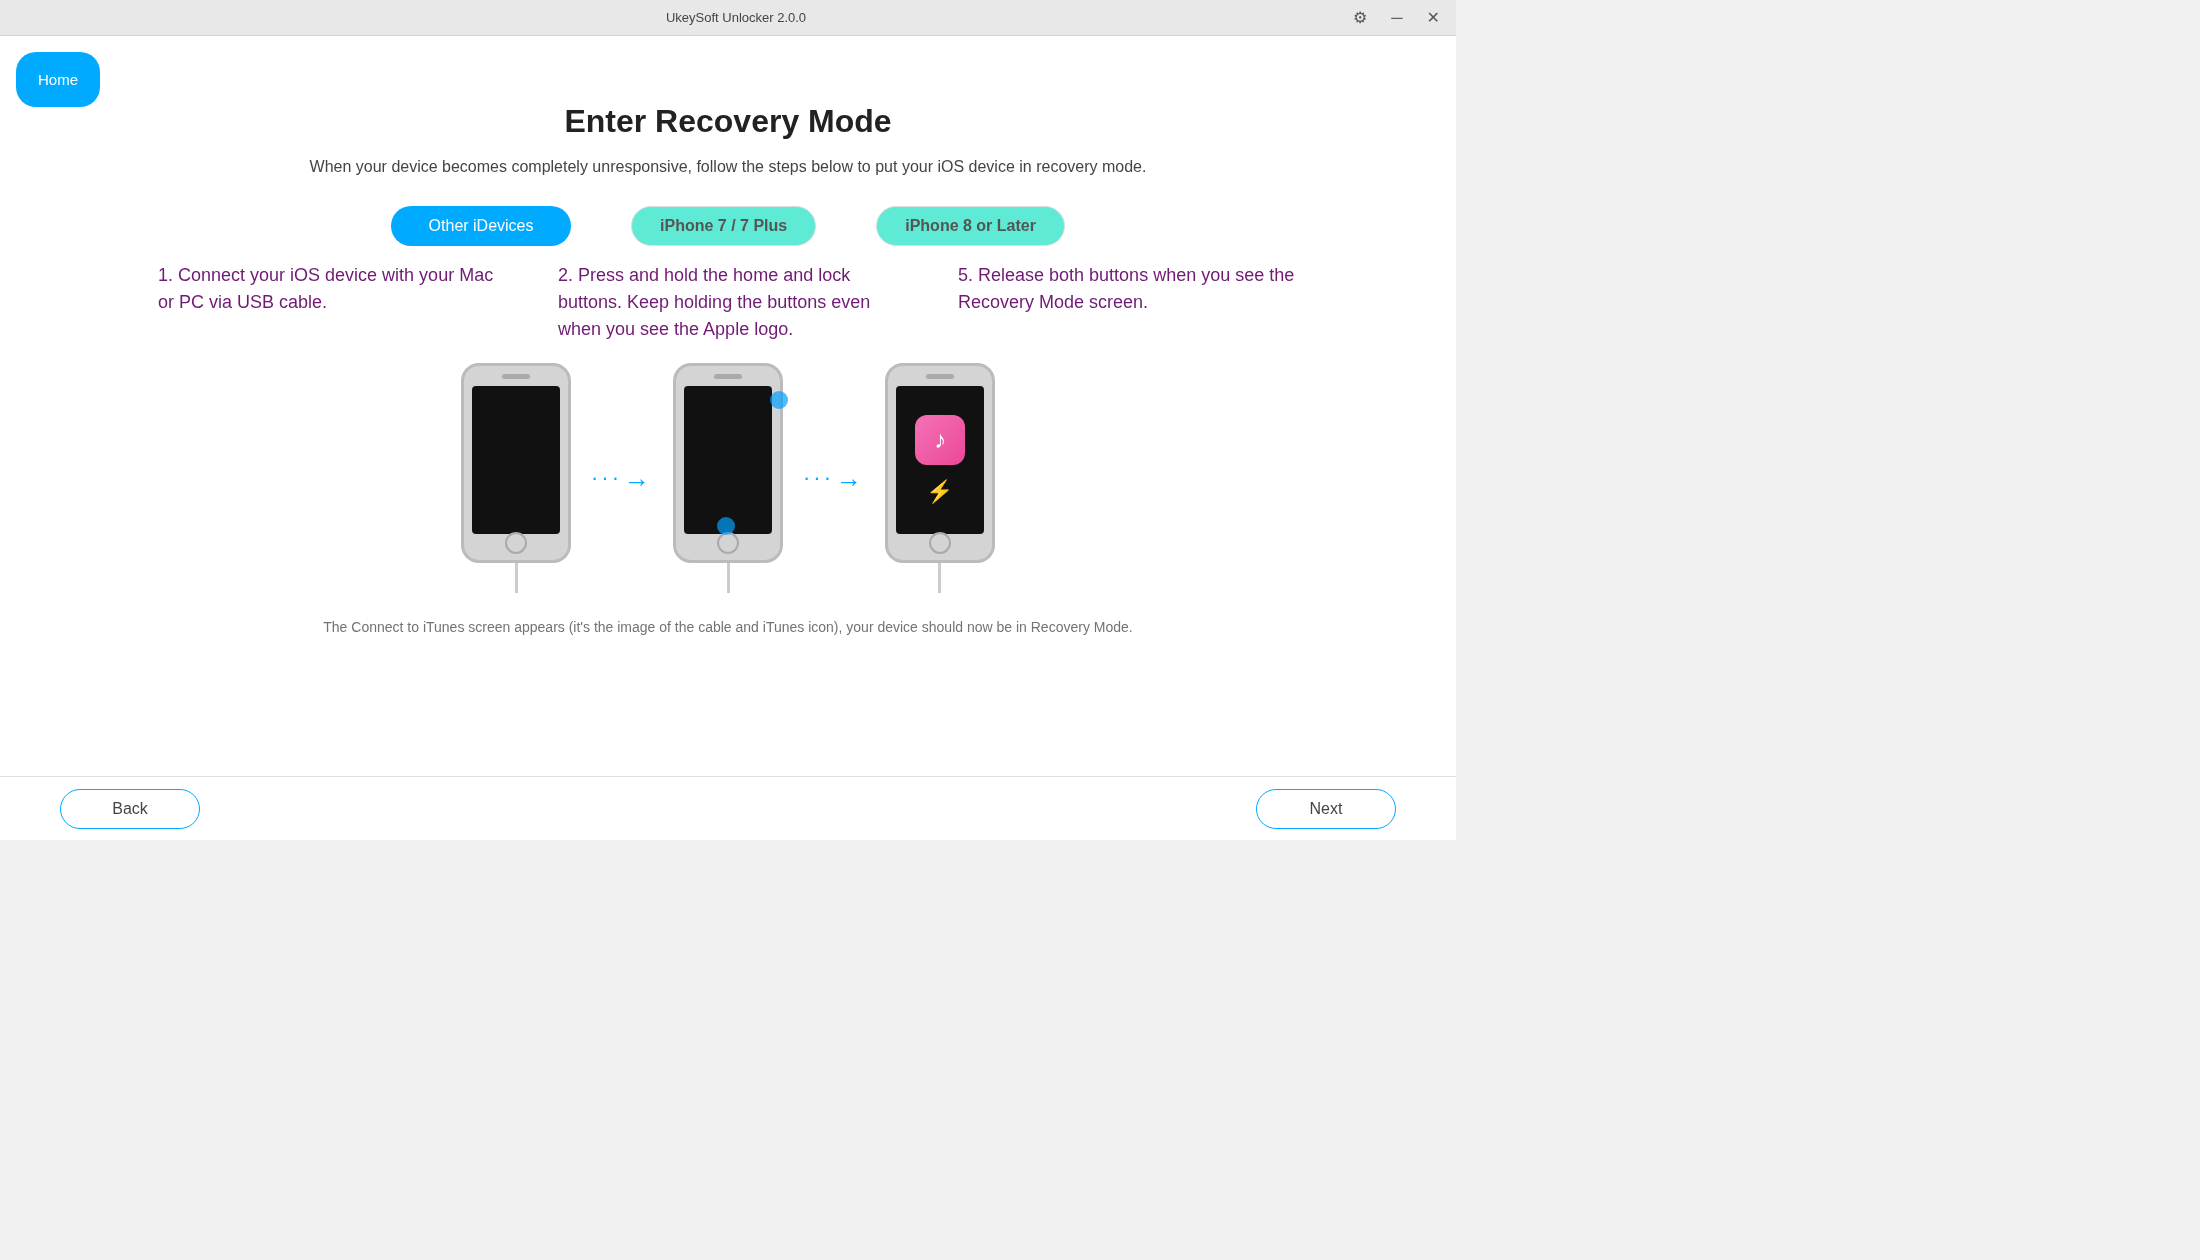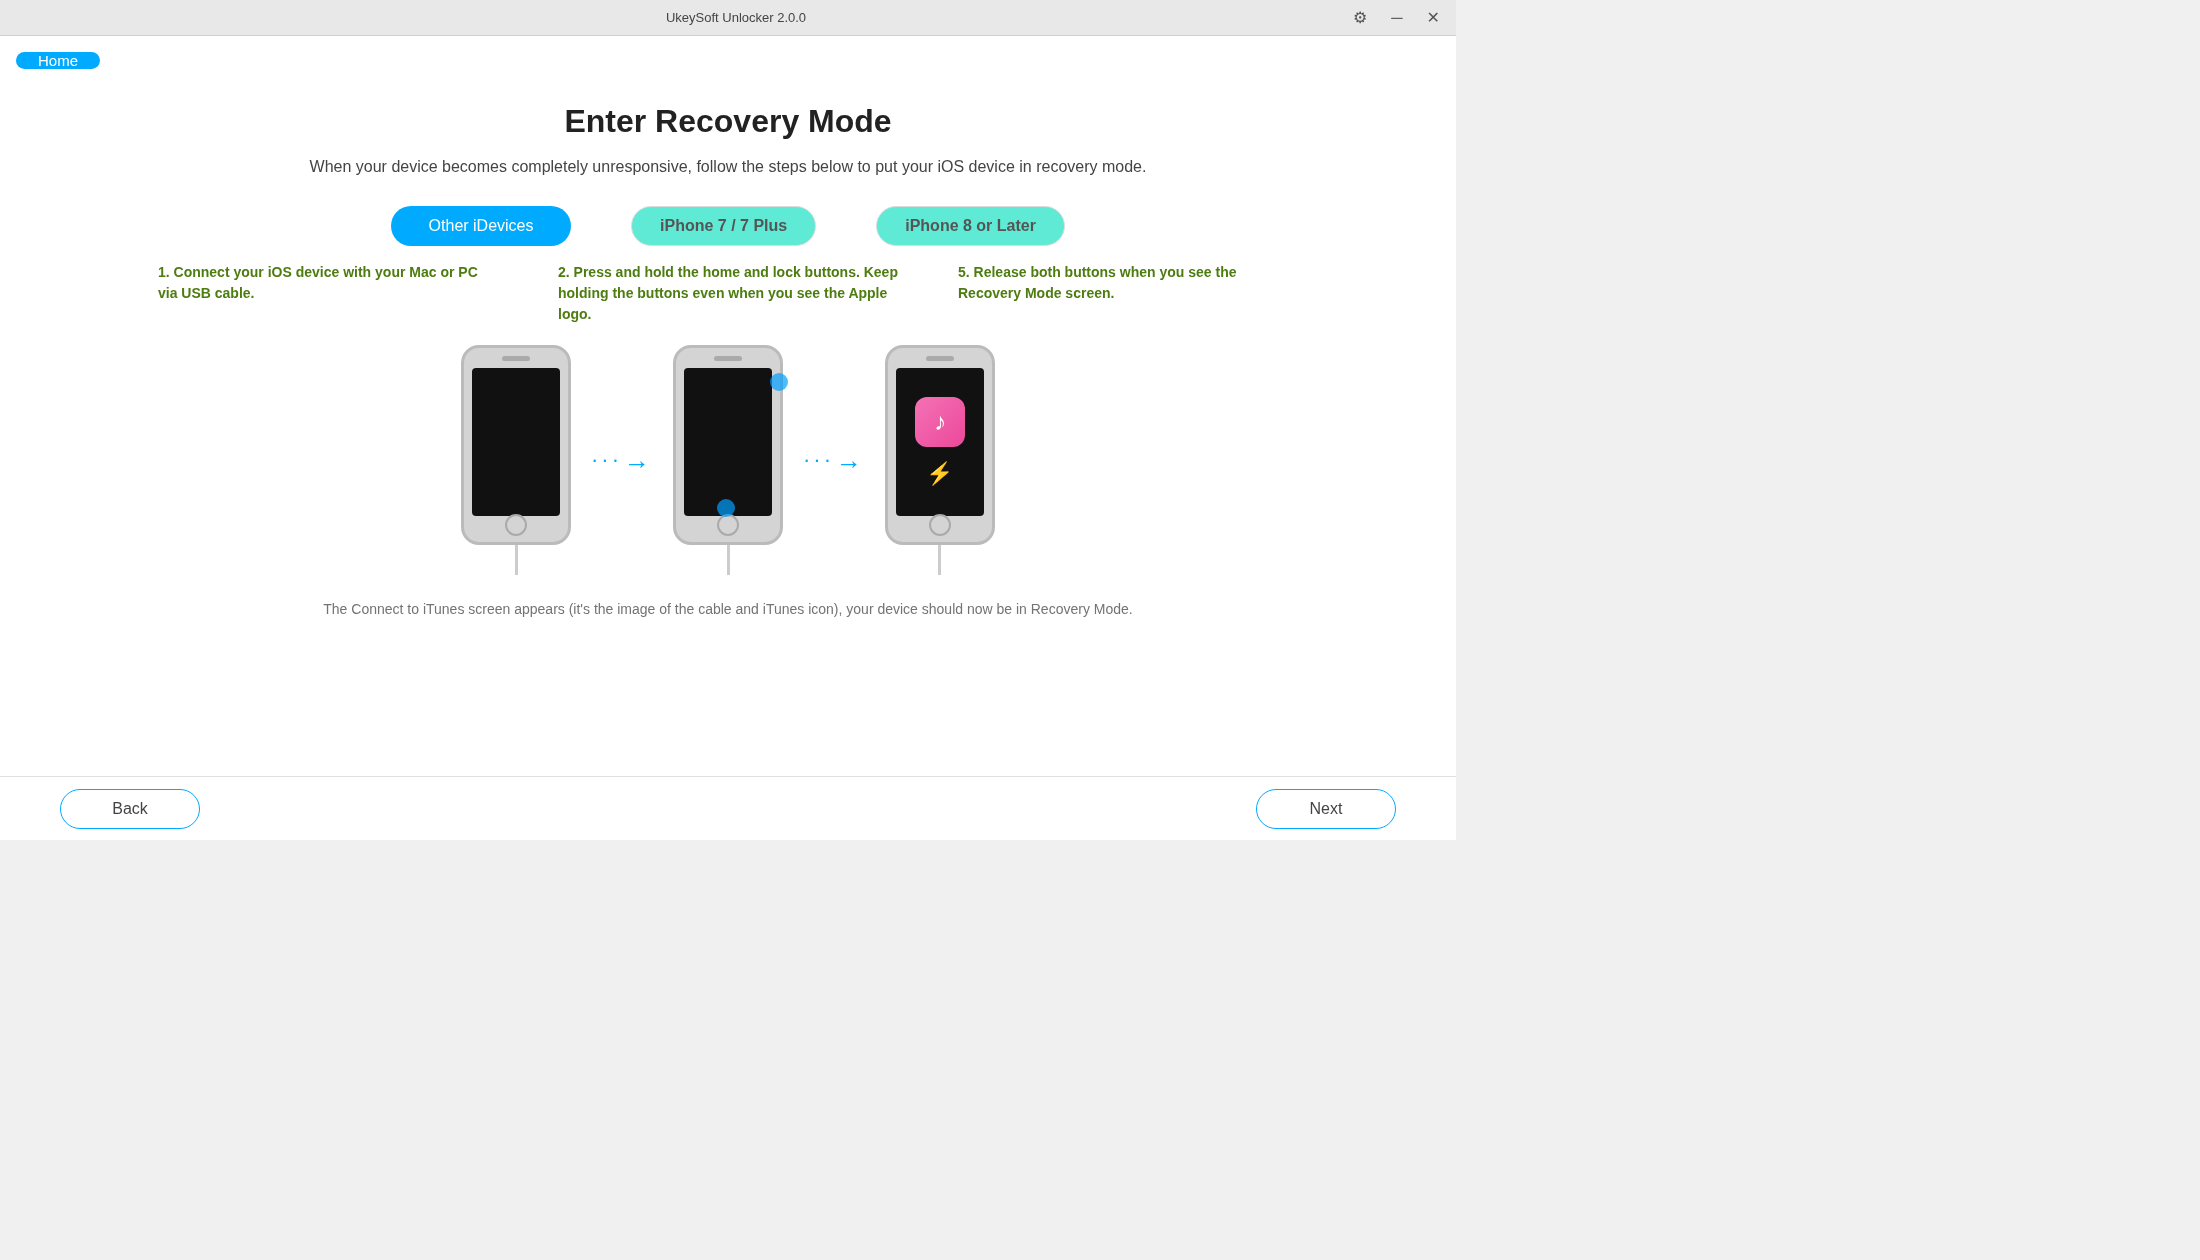--- a/index.html
+++ b/index.html
@@ -49,21 +49,21 @@
       position: relative;
     }
     .home-btn {
       position: absolute;
       top: 16px;
       left: 16px;
       background: #00aaff;
       color: white;
       border: none;
       border-radius: 20px;
-      padding: 0 22px;
+      padding: 19px 22px;
       font-size: 15px;
       cursor: pointer;
     }
     .content {
       flex: 1;
       display: flex;
       flex-direction: column;
       align-items: center;
       padding: 40px 28px 20px;
       overflow: hidden;
@@ -113,24 +113,23 @@
       gap: 60px;
       width: 100%;
       justify-content: center;
       margin-bottom: 10px;
     }
     .step-col {
       flex: 1;
       max-width: 340px;
     }
     .step-text {
-      font-size: 14px;
-      color: #4d7c0f;
+      font-size: 18px;
+      color: #701a75;
       line-height: 1.5;
-      font-weight: bold;
     }
     .phones-row {
       display: flex;
       align-items: center;
       justify-content: center;
       gap: 0;
       margin: 10px 0;
       width: 100%;
     }
     .phone-container {

